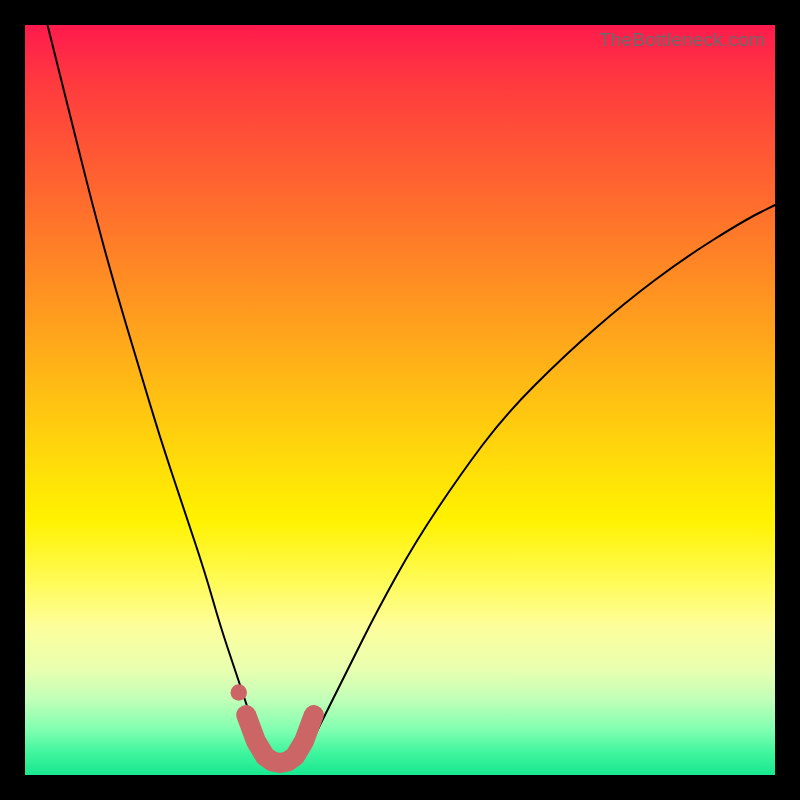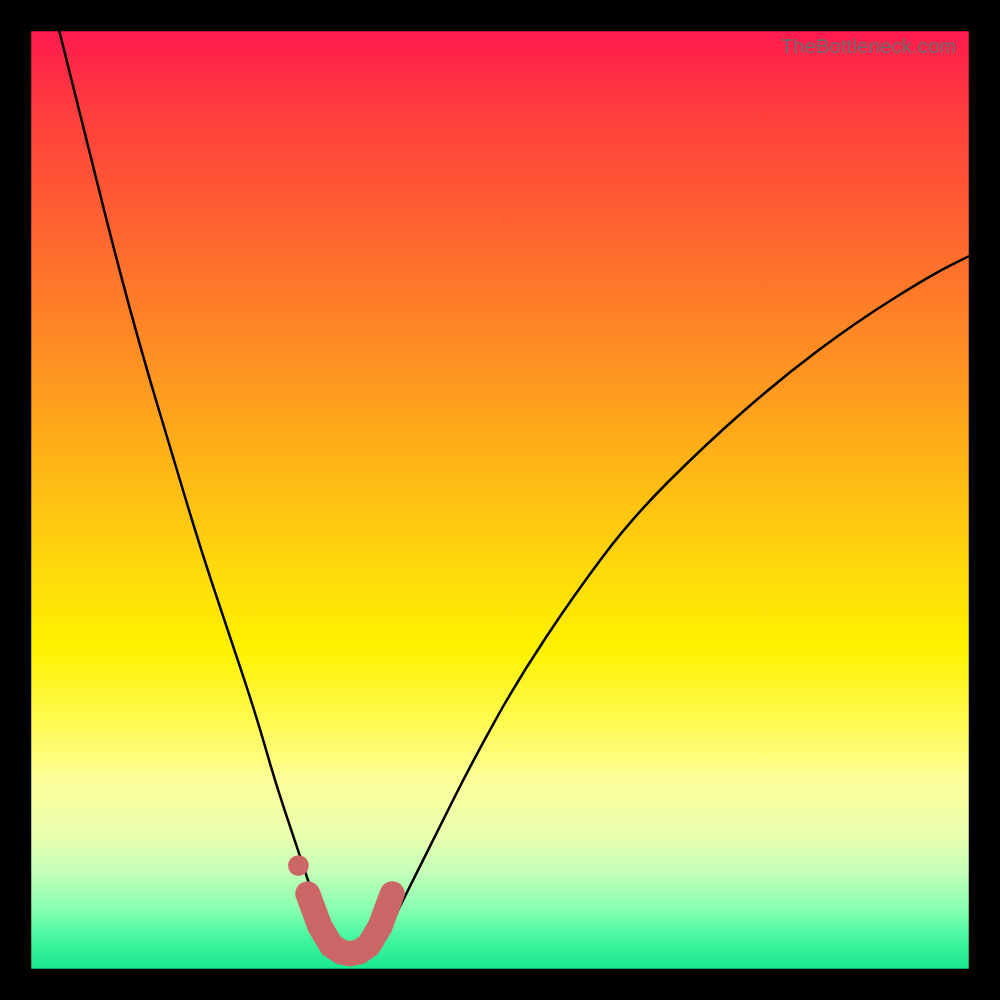--- a/index.html
+++ b/index.html
@@ -32,21 +32,21 @@
       #c0ffb8 90%,
       #80ffb0 94%,
       #40f59e 97%,
       #18e88f 100%);
   }
   .watermark {
     position: absolute;
     top: 4px;
     right: 10px;
     color: #6b6b6b;
-    font-size: 16px;
+    font-size: 19px;
     font-weight: 500;
     letter-spacing: 0.2px;
     user-select: none;
     text-align: center;
   }
   svg.plot {
     position: absolute;
     left: 0;
     top: 0;
     width: 750px;

